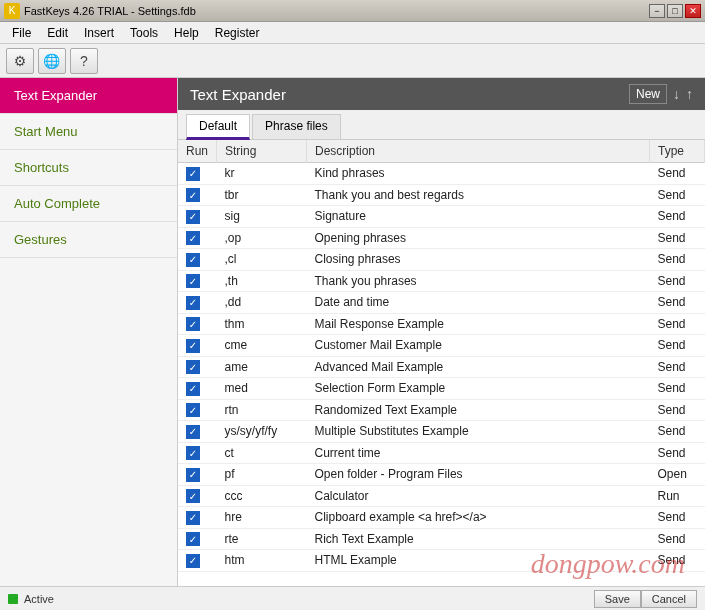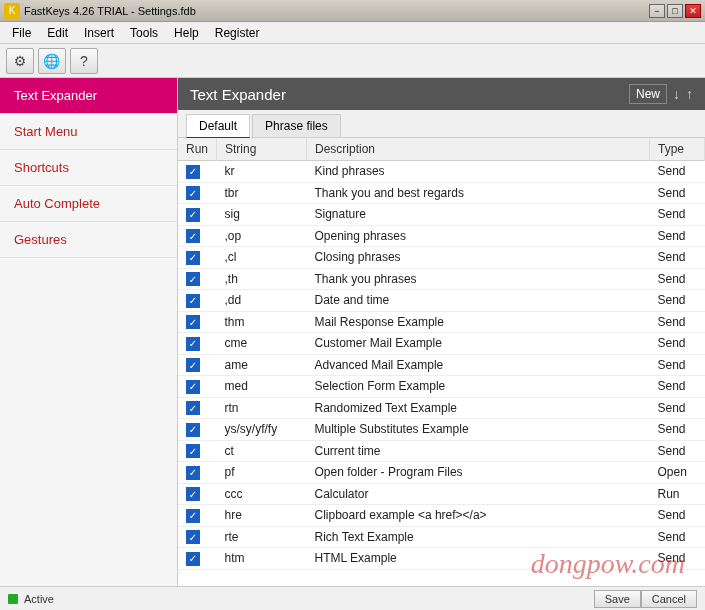--- a/index.html
+++ b/index.html
@@ -69,21 +69,21 @@
     .sidebar {
       width: 178px;
       background: #f5f5f5;
       border-right: 1px solid #ccc;
       flex-shrink: 0;
     }
     .sidebar-item {
       padding: 10px 14px;
       cursor: pointer;
       font-size: 13px;
-      color: #b91c1c;
+      color: #4d7c0f;
       border-bottom: 1px solid #e0e0e0;
     }
     .sidebar-item.active {
       background: #d4006e;
       color: white;
     }
 
     
     .content {
       flex: 1;
@@ -121,21 +121,21 @@
       padding: 4px 12px;
       cursor: pointer;
       font-size: 12px;
       border: 1px solid #ccc;
       border-bottom: none;
       background: #e8e8e8;
       margin-right: 2px;
     }
     .tab.active {
       background: white;
-      border-bottom: 1px solid #4c1d95;
+      border-bottom: 3px solid #4c1d95;
       margin-bottom: -1px;
       z-index: 1;
     }
 
     
     .table-container {
       flex: 1;
       overflow-y: auto;
     }
     table {

